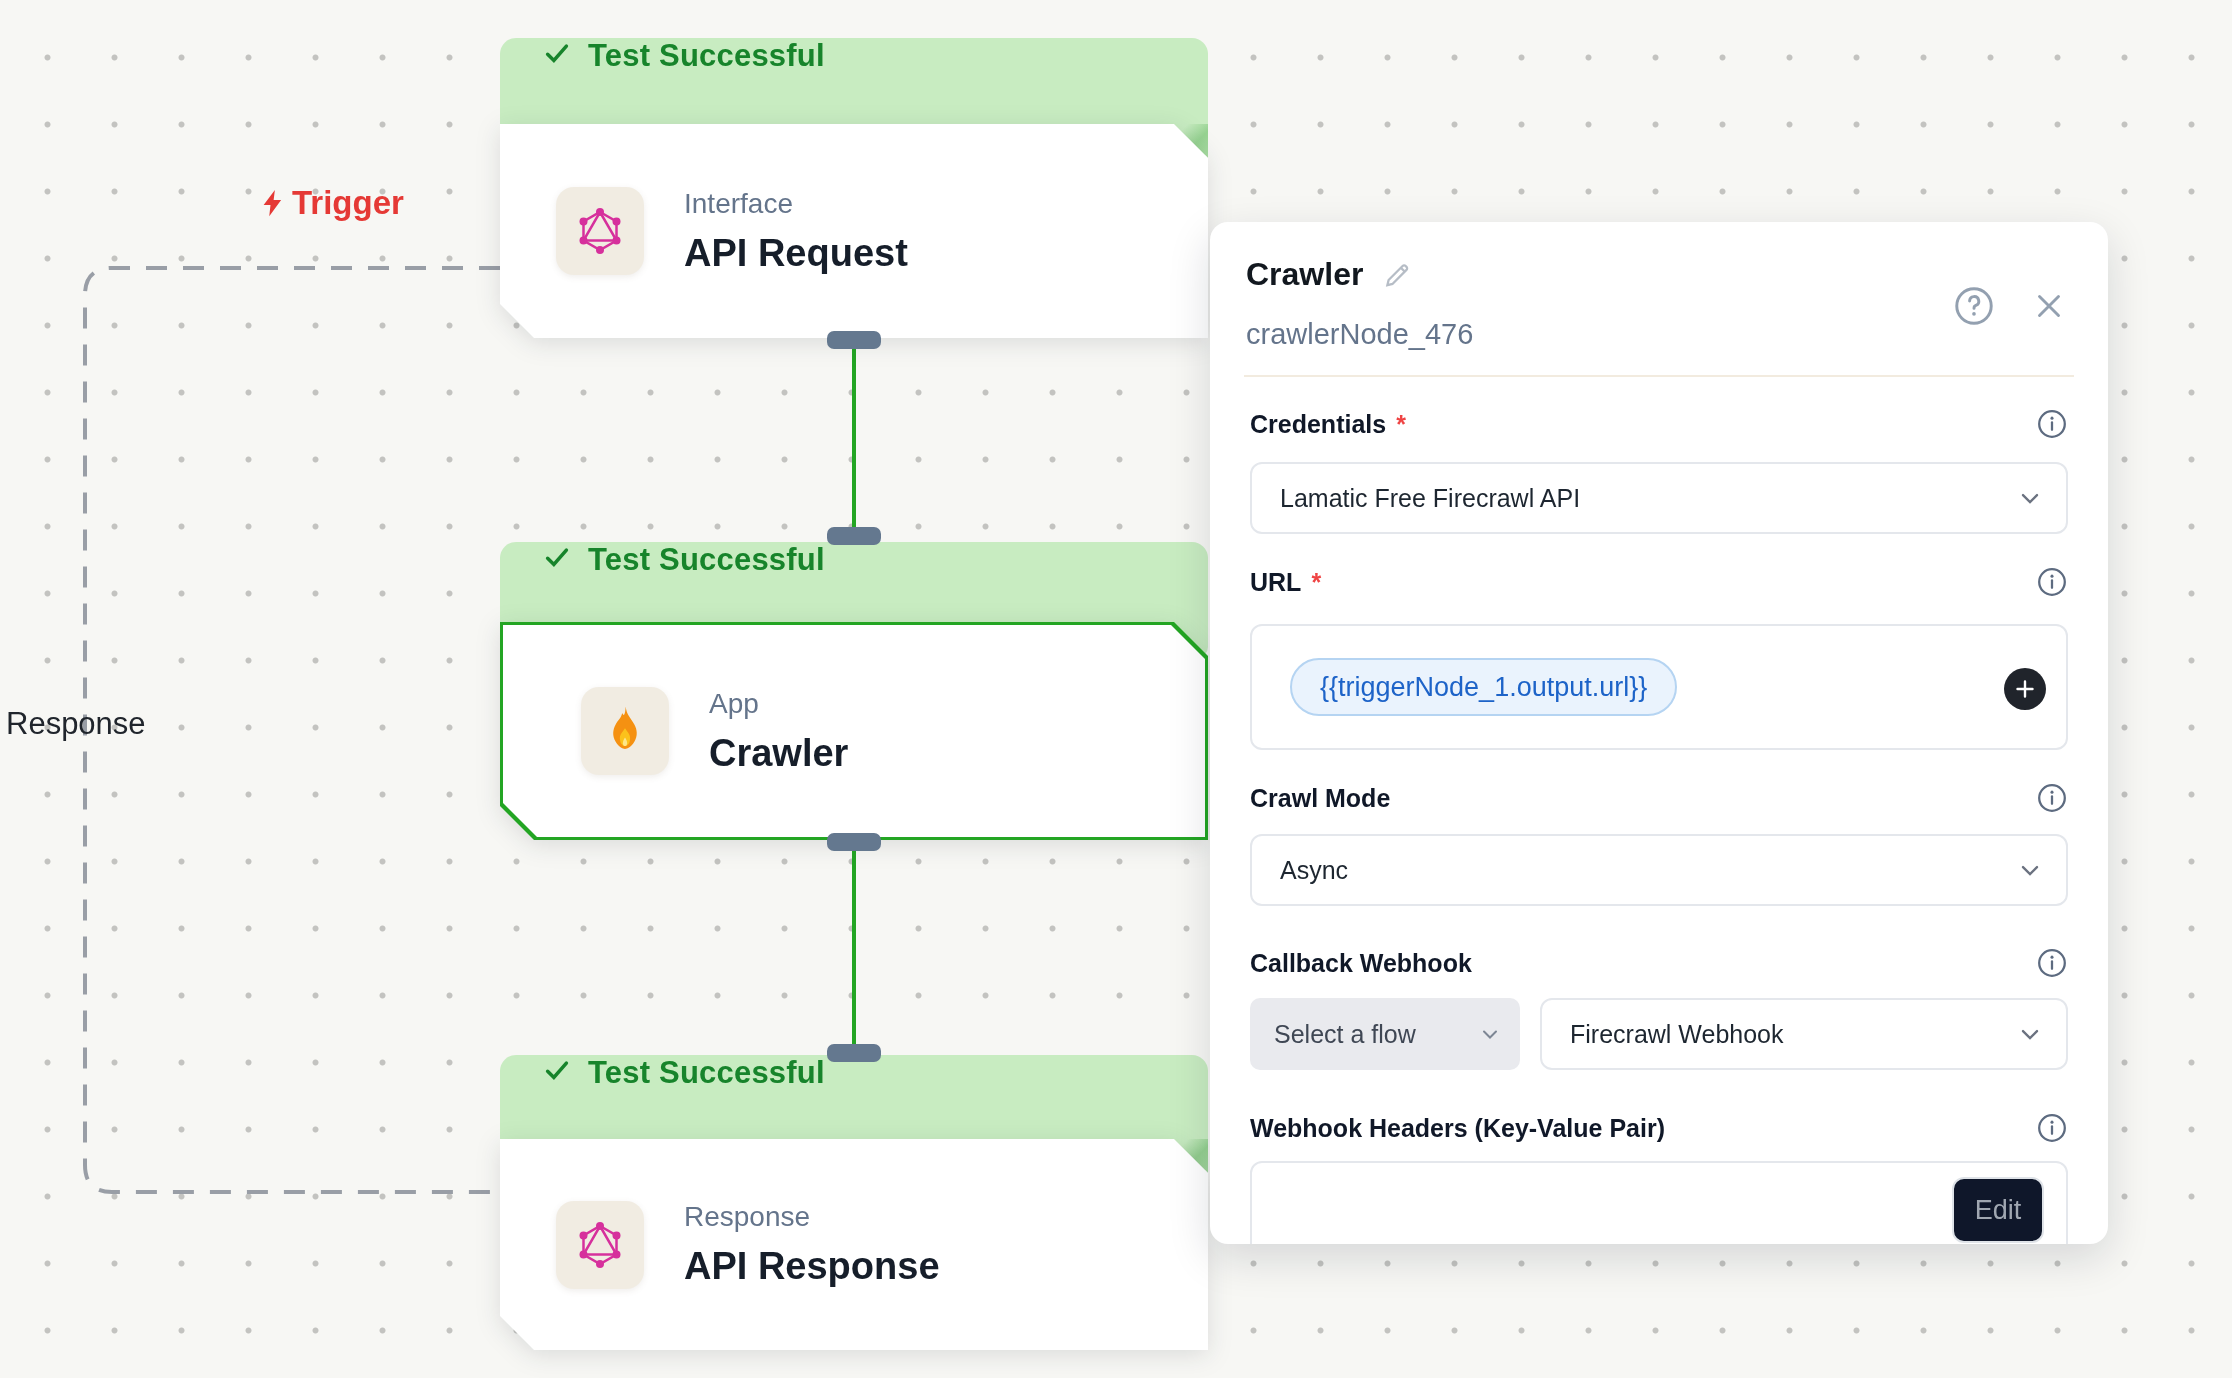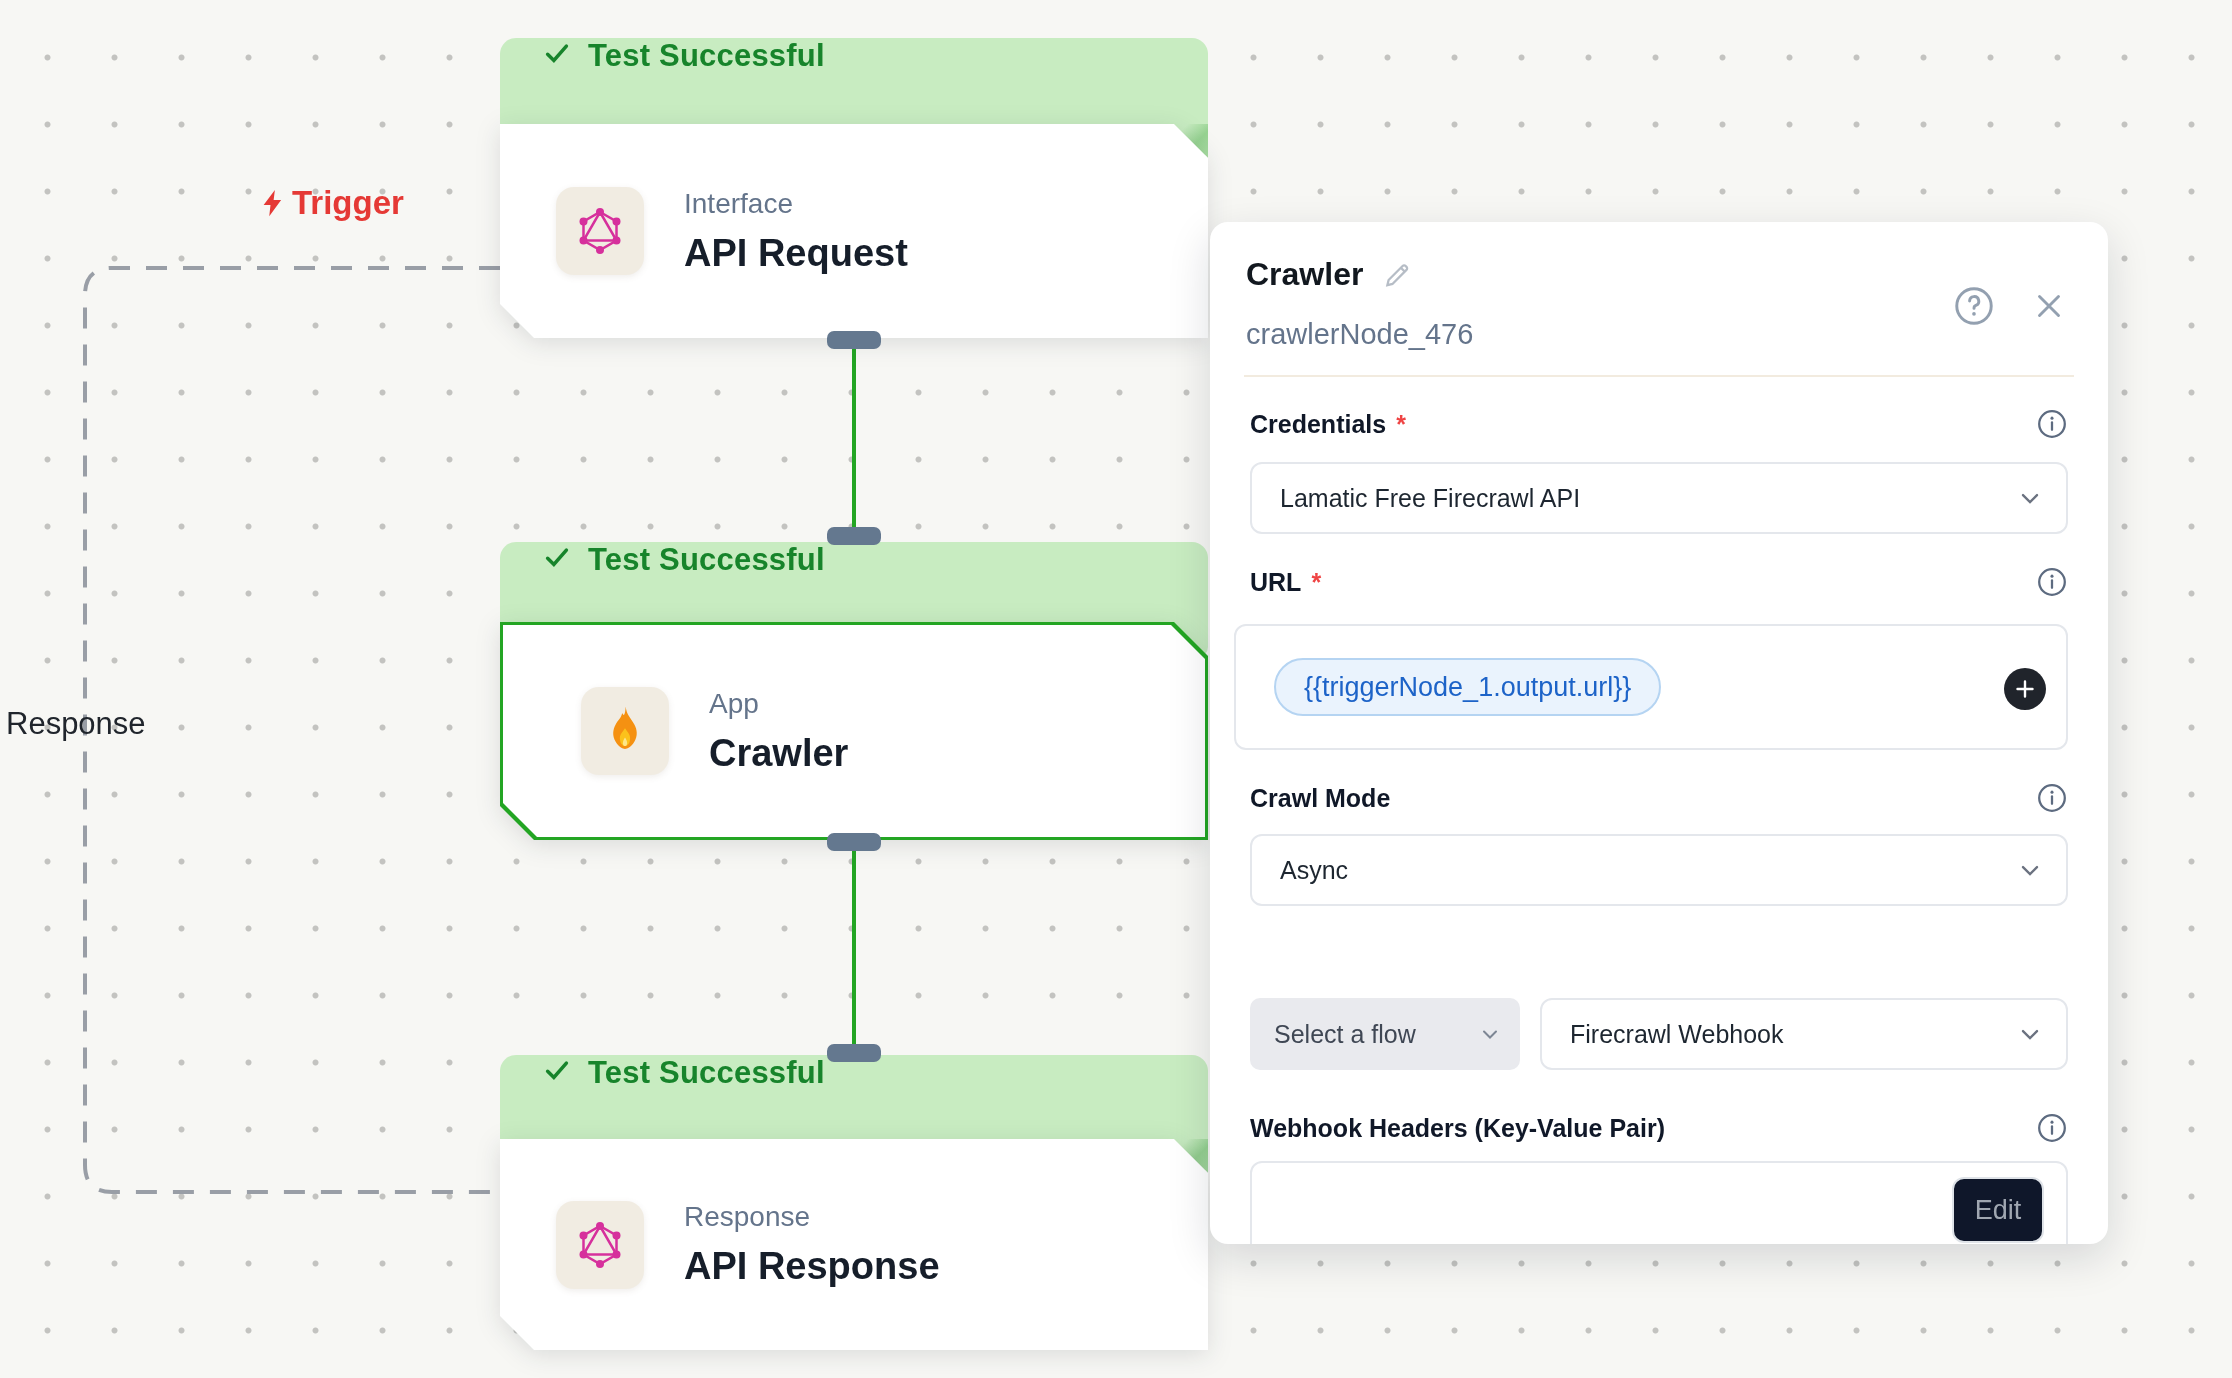--- a/index.html
+++ b/index.html
@@ -52,21 +52,21 @@
   .p-divider { position:absolute; left:34px; right:34px; top:153px; height:2px; background:#f2ebdf; }
 
   .frow { position:absolute; left:40px; right:40px; height:36px; display:flex; align-items:center; justify-content:space-between; }
   .flabel { display:flex; align-items:baseline; gap:10px; font-size:25px; font-weight:700; color:#101828; }
   .req { color:#ef4444; font-size:25px; font-weight:700; }
 
   .select { position:absolute; left:40px; right:40px; height:72px; background:#fff; border:2px solid #e4e7ec;
     border-radius:12px; display:flex; align-items:center; padding:0 60px 0 28px; font-size:25px; color:#1d2630; }
   .select .chev { position:absolute; right:22px; top:50%; transform:translateY(-50%); }
 
-  .url-box { position:absolute; left:24px; right:40px; top:402px; height:126px; background:#fff;
+  .url-box { position:absolute; left:40px; right:40px; top:402px; height:126px; background:#fff;
     border:2px solid #e4e7ec; border-radius:12px; }
   .chip { position:absolute; left:38px; top:32px; height:58px; display:flex; align-items:center; padding:0 28px;
     background:#eaf3fd; border:2px solid #b5d4f2; border-radius:30px; font-size:27px; color:#1d63c8; }
   .plus-btn { position:absolute; right:20px; top:42px; width:42px; height:42px; border-radius:50%;
     background:#20242b; display:flex; align-items:center; justify-content:center; }
 
   .cw-row { position:absolute; left:40px; right:40px; top:776px; height:72px; display:flex; gap:20px; }
   .flow-select { position:relative; width:270px; height:72px; background:#e9eaee; border-radius:10px;
     display:flex; align-items:center; padding:0 54px 0 24px; font-size:25px; color:#3f4754; }
   .flow-select .chev { position:absolute; right:18px; top:50%; transform:translateY(-50%); }
@@ -276,20 +276,30 @@
         <circle cx="12" cy="7.6" r="1.15" fill="#5d6b80"></circle>
       </svg>
     </div>
     <div class="select" style="top:612px;">
       <span>Async</span>
       <svg class="chev" width="28" height="28" viewBox="0 0 24 24">
         <path d="M6 9.5l6 6 6-6" fill="none" stroke="#6b7280" stroke-width="2" stroke-linecap="round"></path>
       </svg>
     </div>
 
+    <div class="frow" style="top:723px;">
+      <div class="flabel">
+        <span>Callback Webhook</span>
+      </div>
+      <svg width="32" height="32" viewBox="0 0 24 24">
+        <circle cx="12" cy="12" r="9.6" fill="none" stroke="#5d6b80" stroke-width="1.7"></circle>
+        <path d="M12 10.8v5.6" stroke="#5d6b80" stroke-width="1.7" stroke-linecap="round"></path>
+        <circle cx="12" cy="7.6" r="1.15" fill="#5d6b80"></circle>
+      </svg>
+    </div>
     <div class="cw-row">
       <div class="flow-select">
         <span>Select a flow</span>
         <svg class="chev" width="24" height="24" viewBox="0 0 24 24">
           <path d="M6 9.5l6 6 6-6" fill="none" stroke="#7d8694" stroke-width="2" stroke-linecap="round"></path>
         </svg>
       </div>
       <div class="hook-select">
         <span>Firecrawl Webhook</span>
         <svg class="chev" width="28" height="28" viewBox="0 0 24 24">

